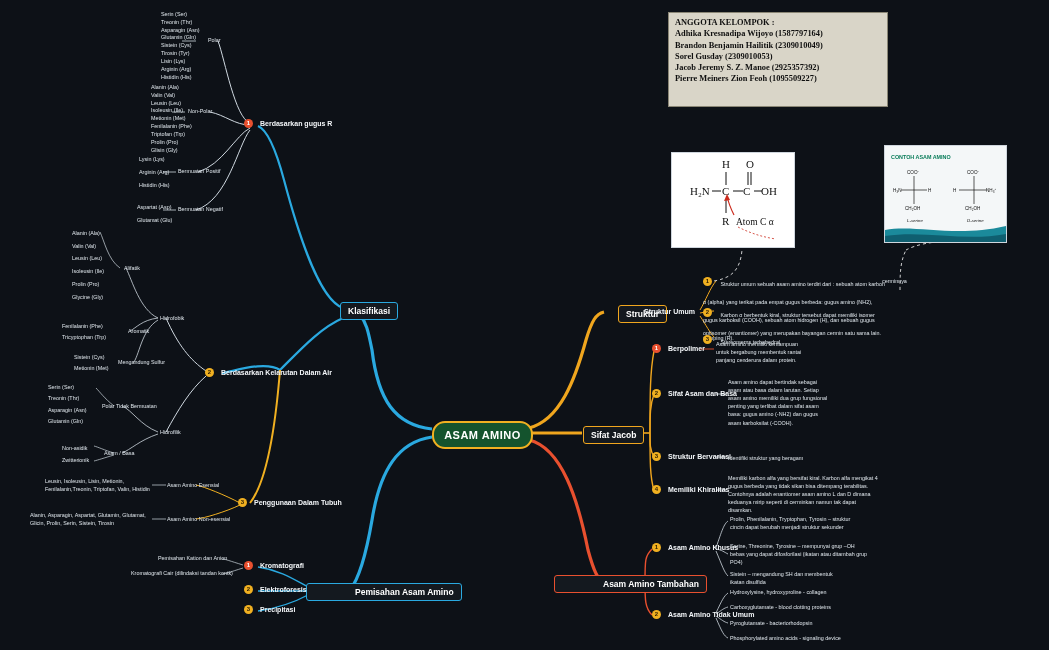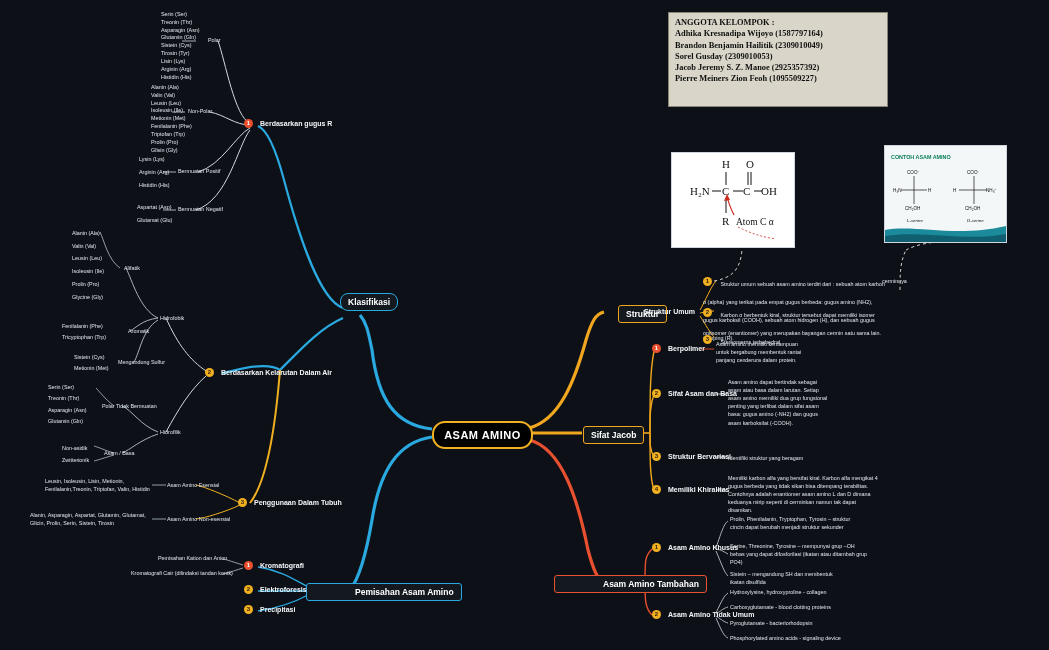--- a/index.html
+++ b/index.html
@@ -2,21 +2,21 @@
 <html><head>
 <meta charset="utf-8">
 <style>
   html,body{margin:0;padding:0;background:#0b1016;}
   body{width:1049px;height:650px;overflow:hidden;font-family:"Liberation Sans",sans-serif;color:#e8eef4;position:relative;}
   #stage{position:relative;width:1049px;height:650px;background:#0d1117;}
   svg.links{position:absolute;left:0;top:0;width:1049px;height:650px;pointer-events:none;}
   .node{position:absolute;white-space:nowrap;}
   .center{
     left:432px;top:421px;width:97px;height:24px;border-radius:13px;
-    background:#000000;border:2px solid #f0b021;color:#ffffff;
+    background:#14532d;border:2px solid #f0b021;color:#ffffff;
     font-size:11px;font-weight:bold;display:flex;align-items:center;justify-content:center;letter-spacing:.5px;
   }
   .branch{
     border-radius:3px;background:#14191f;color:#ffffff;font-size:8.5px;font-weight:bold;
     padding:3px 7px;display:inline-block;text-align:center;
   }
   .b-blue{border:1.4px solid #2aa9e0;}
   .b-orange{border:1.4px solid #f0a61e;}
   .b-red{border:1.4px solid #e8502f;}
   .sub{font-size:7px;color:#f3f6f9;font-weight:bold;}
@@ -120,21 +120,21 @@
     <div>ANGGOTA KELOMPOK :</div>
     <div>Adhika Kresnadipa Wijoyo (1587797164)</div>
     <div>Brandon Benjamin Hailitik (2309010049)</div>
     <div>Sorel Gusday (2309010053)</div>
     <div>Jacob Jeremy S. Z. Manoe (2925357392)</div>
     <div>Pierre Meiners Zion Feoh (1095509227)</div>
   </div>
 
   <div class="node center">ASAM AMINO</div>
 
-  <div class="node branch b-blue" style="left:340px;top:293px;border-radius:8px;">Klasifikasi</div>
+  <div class="node branch b-blue" style="left:340px;top:302px;">Klasifikasi</div>
   <div class="node branch b-blue" style="left:306px;top:583px;padding-left:48px;">Pemisahan Asam Amino</div>
   <div class="node branch b-orange" style="left:618px;top:305px;">Struktur</div>
   <div class="node branch b-orange" style="left:583px;top:426px;">Sifat Jacob</div>
   <div class="node branch b-red" style="left:554px;top:575px;padding-left:48px;">Asam Amino Tambahan</div>
 
   <div class="node rowlabel" style="left:244px;top:119px;">
     <span class="dot dot-red">1</span>
     <span class="sub">Berdasarkan gugus R</span>
   </div>
   <div class="node leaf" style="left:208px;top:37px;">Polar</div>

